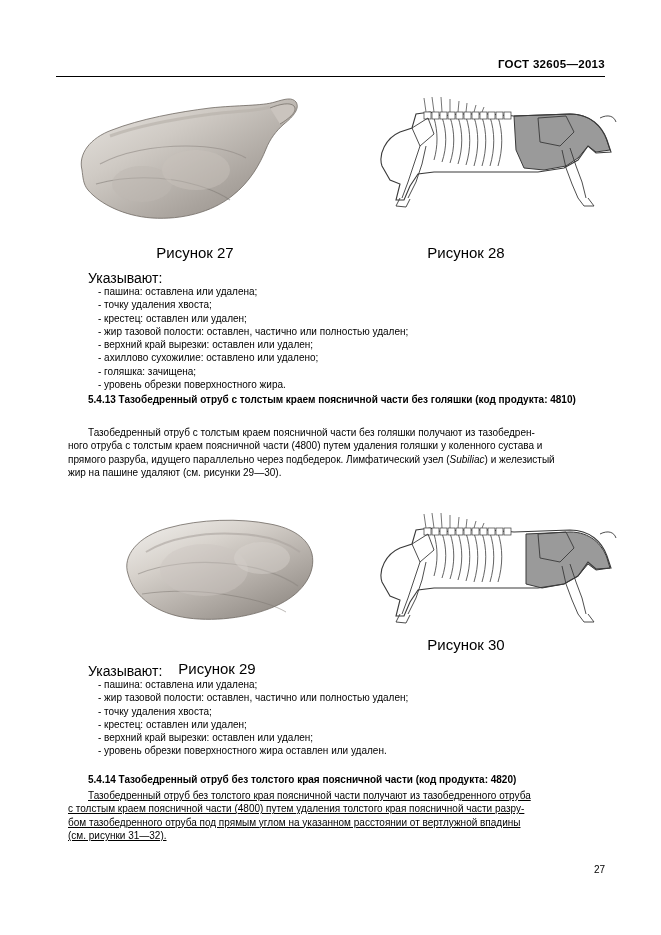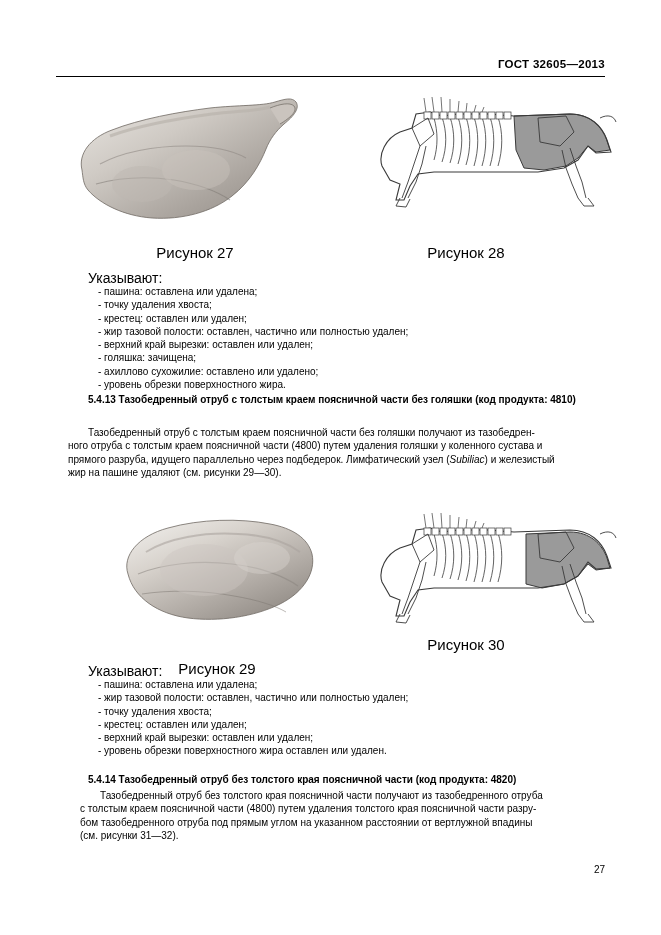--- a/index.html
+++ b/index.html
@@ -203,22 +203,22 @@
   </div>
   <div class="fig-caption" style="left:386px; top:244px;">Рисунок 28</div>
 
   <div class="list-head" style="left:88px; top:272px;">Указывают:</div>
   <ul class="dashlist" style="left:98px; top:285px;">
     <li>пашина: оставлена или удалена;</li>
     <li>точку удаления хвоста;</li>
     <li>крестец: оставлен или удален;</li>
     <li>жир тазовой полости: оставлен, частично или полностью удален;</li>
     <li>верхний край вырезки: оставлен или удален;</li>
+    <li>ахиллово сухожилие: оставлено или удалено;</li>
     <li>голяшка: зачищена;</li>
-    <li>ахиллово сухожилие: оставлено или удалено;</li>
     <li>уровень обрезки поверхностного жира.</li>
   </ul>
 
   <div class="txt bold" style="left:88px; top:393px; width:515px; text-indent:0;">5.4.13 Тазобедренный отруб с толстым краем поясничной части без голяшки (код продукта: 4810)</div>
 
   <div class="txt" style="left:68px; top:426px; width:535px;">
     <span style="margin-left:20px;">Тазобедренный отруб с толстым краем поясничной части без голяшки получают из тазобедрен-</span><br>
     <span>ного отруба с толстым краем поясничной части (4800) путем удаления голяшки у коленного сустава и</span><br>
     <span>прямого разруба, идущего параллельно через подбедерок. Лимфатический узел (</span><span class="ital">Subiliac</span><span>) и железистый</span><br>
     <span>жир на пашине удаляют (см. рисунки 29—30).</span>
@@ -314,21 +314,21 @@
     <li>пашина: оставлена или удалена;</li>
     <li>жир тазовой полости: оставлен, частично или полностью удален;</li>
     <li>точку удаления хвоста;</li>
     <li>крестец: оставлен или удален;</li>
     <li>верхний край вырезки: оставлен или удален;</li>
     <li>уровень обрезки поверхностного жира оставлен или удален.</li>
   </ul>
 
   <div class="txt bold" style="left:88px; top:773px; width:515px;">5.4.14 Тазобедренный отруб без толстого края поясничной части (код продукта: 4820)</div>
 
-  <div class="txt" style="left:80px; top:789px; width:535px;">
+  <div class="txt" style="left:68px; top:789px; width:535px;text-decoration:underline;">
     <span style="margin-left:20px;">Тазобедренный отруб без толстого края поясничной части получают из тазобедренного отруба</span><br>
     <span>с толстым краем поясничной части (4800) путем удаления толстого края поясничной части разру-</span><br>
     <span>бом тазобедренного отруба под прямым углом на указанном расстоянии от вертлужной впадины</span><br>
     <span>(см. рисунки 31—32).</span>
   </div>
 
   <div class="pageno">27</div>
 
 </div>
 

